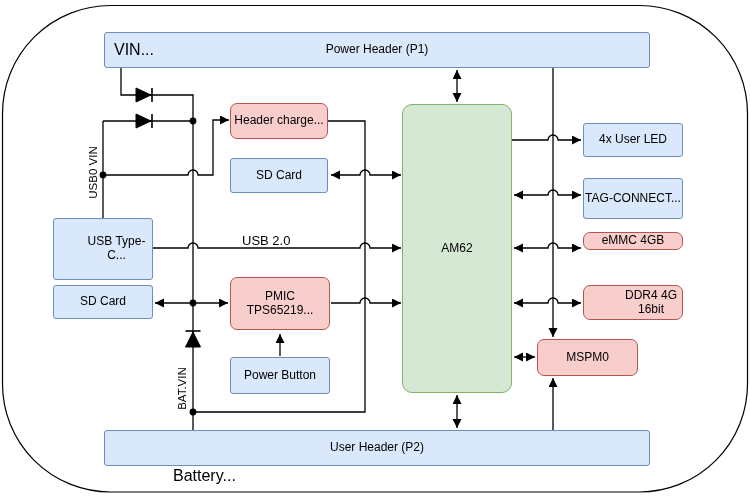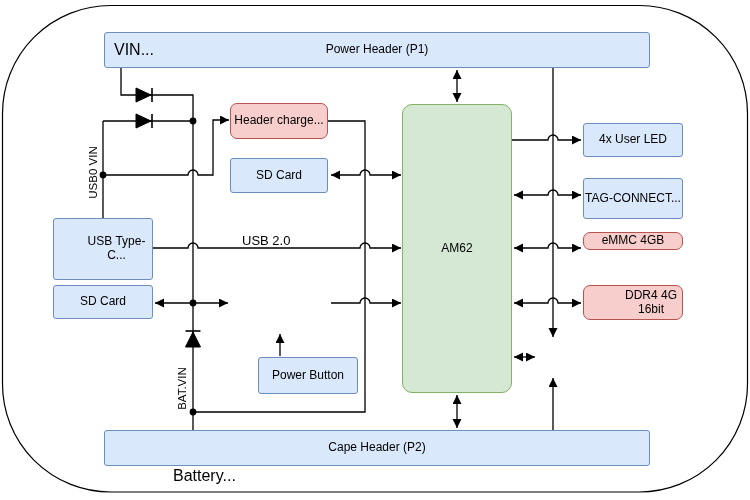--- a/index.html
+++ b/index.html
@@ -92,22 +92,25 @@
   </div>
 
   <div class="node blue" style="left:53px;top:218px;width:100px;height:62px;padding-left:27px;">
     <span>USB Type-C...</span>
   </div>
 
   <div class="node blue" style="left:53px;top:285px;width:100px;height:34px;">
     <span>SD Card</span>
   </div>
 
+  <div class="node red" style="left:230px;top:277px;width:100px;height:53px;">
+    <span>PMIC TPS65219...</span>
+  </div>
 
-  <div class="node blue" style="left:230px;top:357px;width:100px;height:37px;margin-left:28px;">
+  <div class="node blue" style="left:230px;top:357px;width:100px;height:37px;">
     <span>Power Button</span>
   </div>
 
   <div class="node green" style="left:402px;top:104px;width:110px;height:289px;">
     <span>AM62</span>
   </div>
 
   <div class="node blue" style="left:583px;top:123px;width:100px;height:34px;">
     <span>4x User LED</span>
   </div>
@@ -117,23 +120,26 @@
   </div>
 
   <div class="node red" style="left:583px;top:232px;width:100px;height:18px;">
     <span>eMMC 4GB</span>
   </div>
 
   <div class="node red" style="left:583px;top:285px;width:100px;height:35px;padding-left:36px;">
     <span>DDR4 4G 16bit</span>
   </div>
 
+  <div class="node red" style="left:537px;top:339px;width:101px;height:37px;">
+    <span>MSPM0</span>
+  </div>
 
   <div class="node blue header" style="left:104px;top:430px;width:546px;height:36px;">
     <span class="corner-label" style="left:68px;margin-top:28px;">Battery...</span>
-    <span>Cape Header (P2)</span>
+    <span>User Header (P2)</span>
   </div>
 
   <div class="wire-label" style="left:242px;top:233px;">USB 2.0</div>
   <div class="vlabel" style="left:57px;top:166px;">USB0 VIN</div>
   <div class="vlabel" style="left:146px;top:382px;">BAT.VIN</div>
 
 </div>
 
 </body></html>

